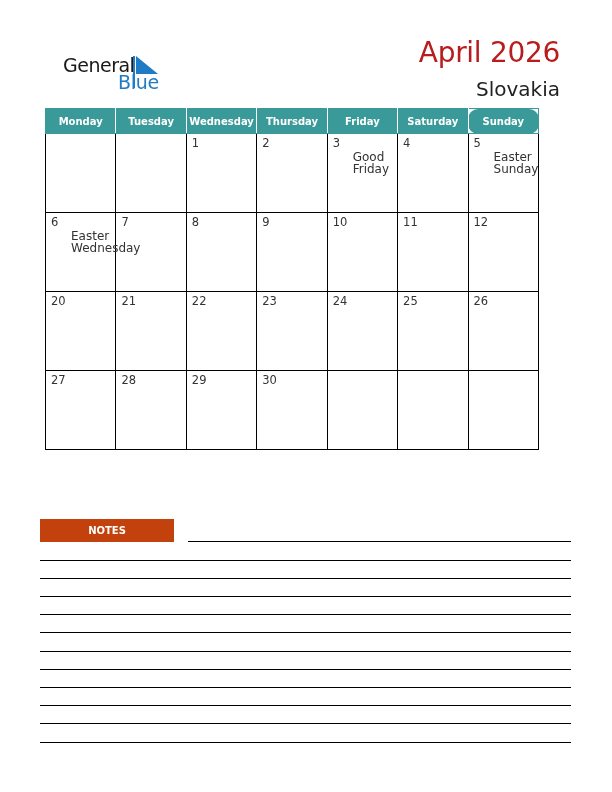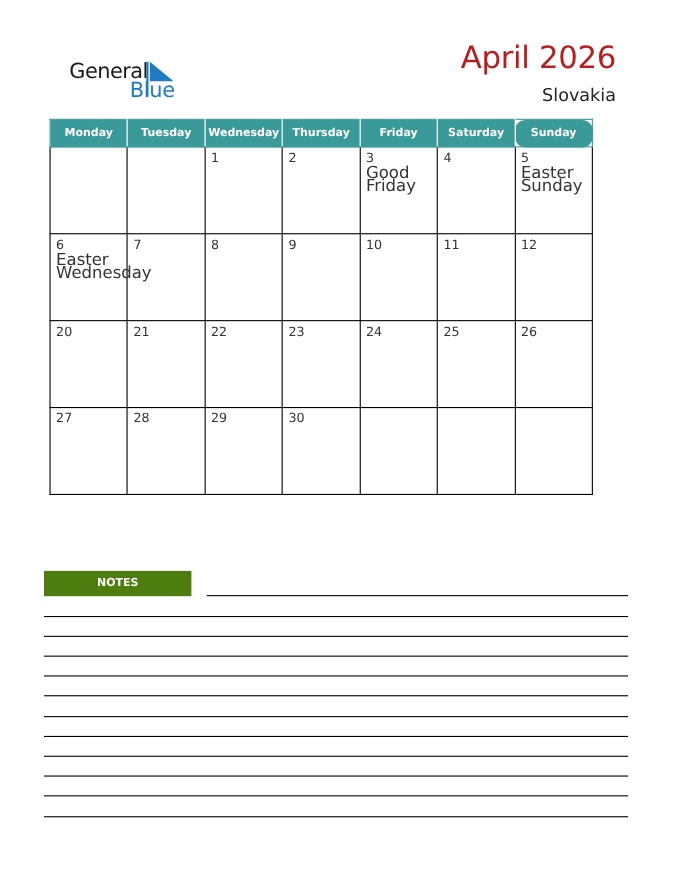--- a/index.html
+++ b/index.html
@@ -3,31 +3,31 @@
 <meta charset="utf-8">
 <style>
   html, body { margin: 0; padding: 0; background: #ffffff; }
   body { width: 612px; height: 792px; position: relative; overflow: hidden;
          font-family: "DejaVu Sans", sans-serif; color: #222; }
   .logo { position: absolute; left: 63px; top: 52px; width: 100px; height: 42px; text-align: right; }
   .logo-general { position: absolute; left: 0; top: 2px; font-size: 19px; color: #1a1a1a; letter-spacing: -0.5px; }
   .logo-blue { position: absolute; left: 55px; top: 19px; font-size: 19px; color: #1e7bc4; letter-spacing: -0.3px; }
   .logo-bar { position: absolute; left: 70px; top: 4px; width: 2px; height: 32px; background: #1e7bc4; }
   .title { position: absolute; right: 52px; top: 36px; font-size: 28px; color: #b91c1c; letter-spacing: -0.3px; }
-  .country { position: absolute; right: 52px; top: 77px; font-size: 16px; color: #222; }
+  .country { position: absolute; right: 52px; top: 77px; font-size: 20px; color: #222; }
 
   .cal { position: absolute; left: 45px; top: 108px; width: 494px; border-collapse: collapse; table-layout: fixed; }
   .cal th { background: #3a9999; color: #fff; font-size: 10px; font-weight: bold; height: 24px;
             border: 1px solid #3a9999; border-right: 1px solid #ffffff; padding: 0; }
   .cal th:last-child { border-right: 1px solid #3a9999; border-radius: 10px; }
   .cal td { border: 1px solid #000; height: 72px; vertical-align: top; padding: 3px 5px; font-size: 11px; }
   .day-num { display: block; font-size: 11.5px; color: #333; line-height: 13px; }
-  .holiday { display: block; font-size: 15px; color: #333; line-height: 12px; margin-top: 1px; }
+  .holiday { display: block; font-size: 12px; color: #333; line-height: 12px; margin-top: 1px; margin-left: 20px; }
 
-  .notes-label { position: absolute; left: 40px; top: 519px; width: 134px; height: 23px; background: #4d7c0f;
+  .notes-label { position: absolute; left: 40px; top: 519px; width: 134px; height: 23px; background: #c2410c;
                  color: #fff; font-size: 10px; font-weight: bold; text-align: center; line-height: 23px; }
   .nline { position: absolute; height: 1px; background: #000; }
 </style>
 </head>
 <body>
 
 <div class="logo">
   <span class="logo-general">General</span>
   <span class="logo-blue">Blue</span>
   <div class="logo-bar"></div>

